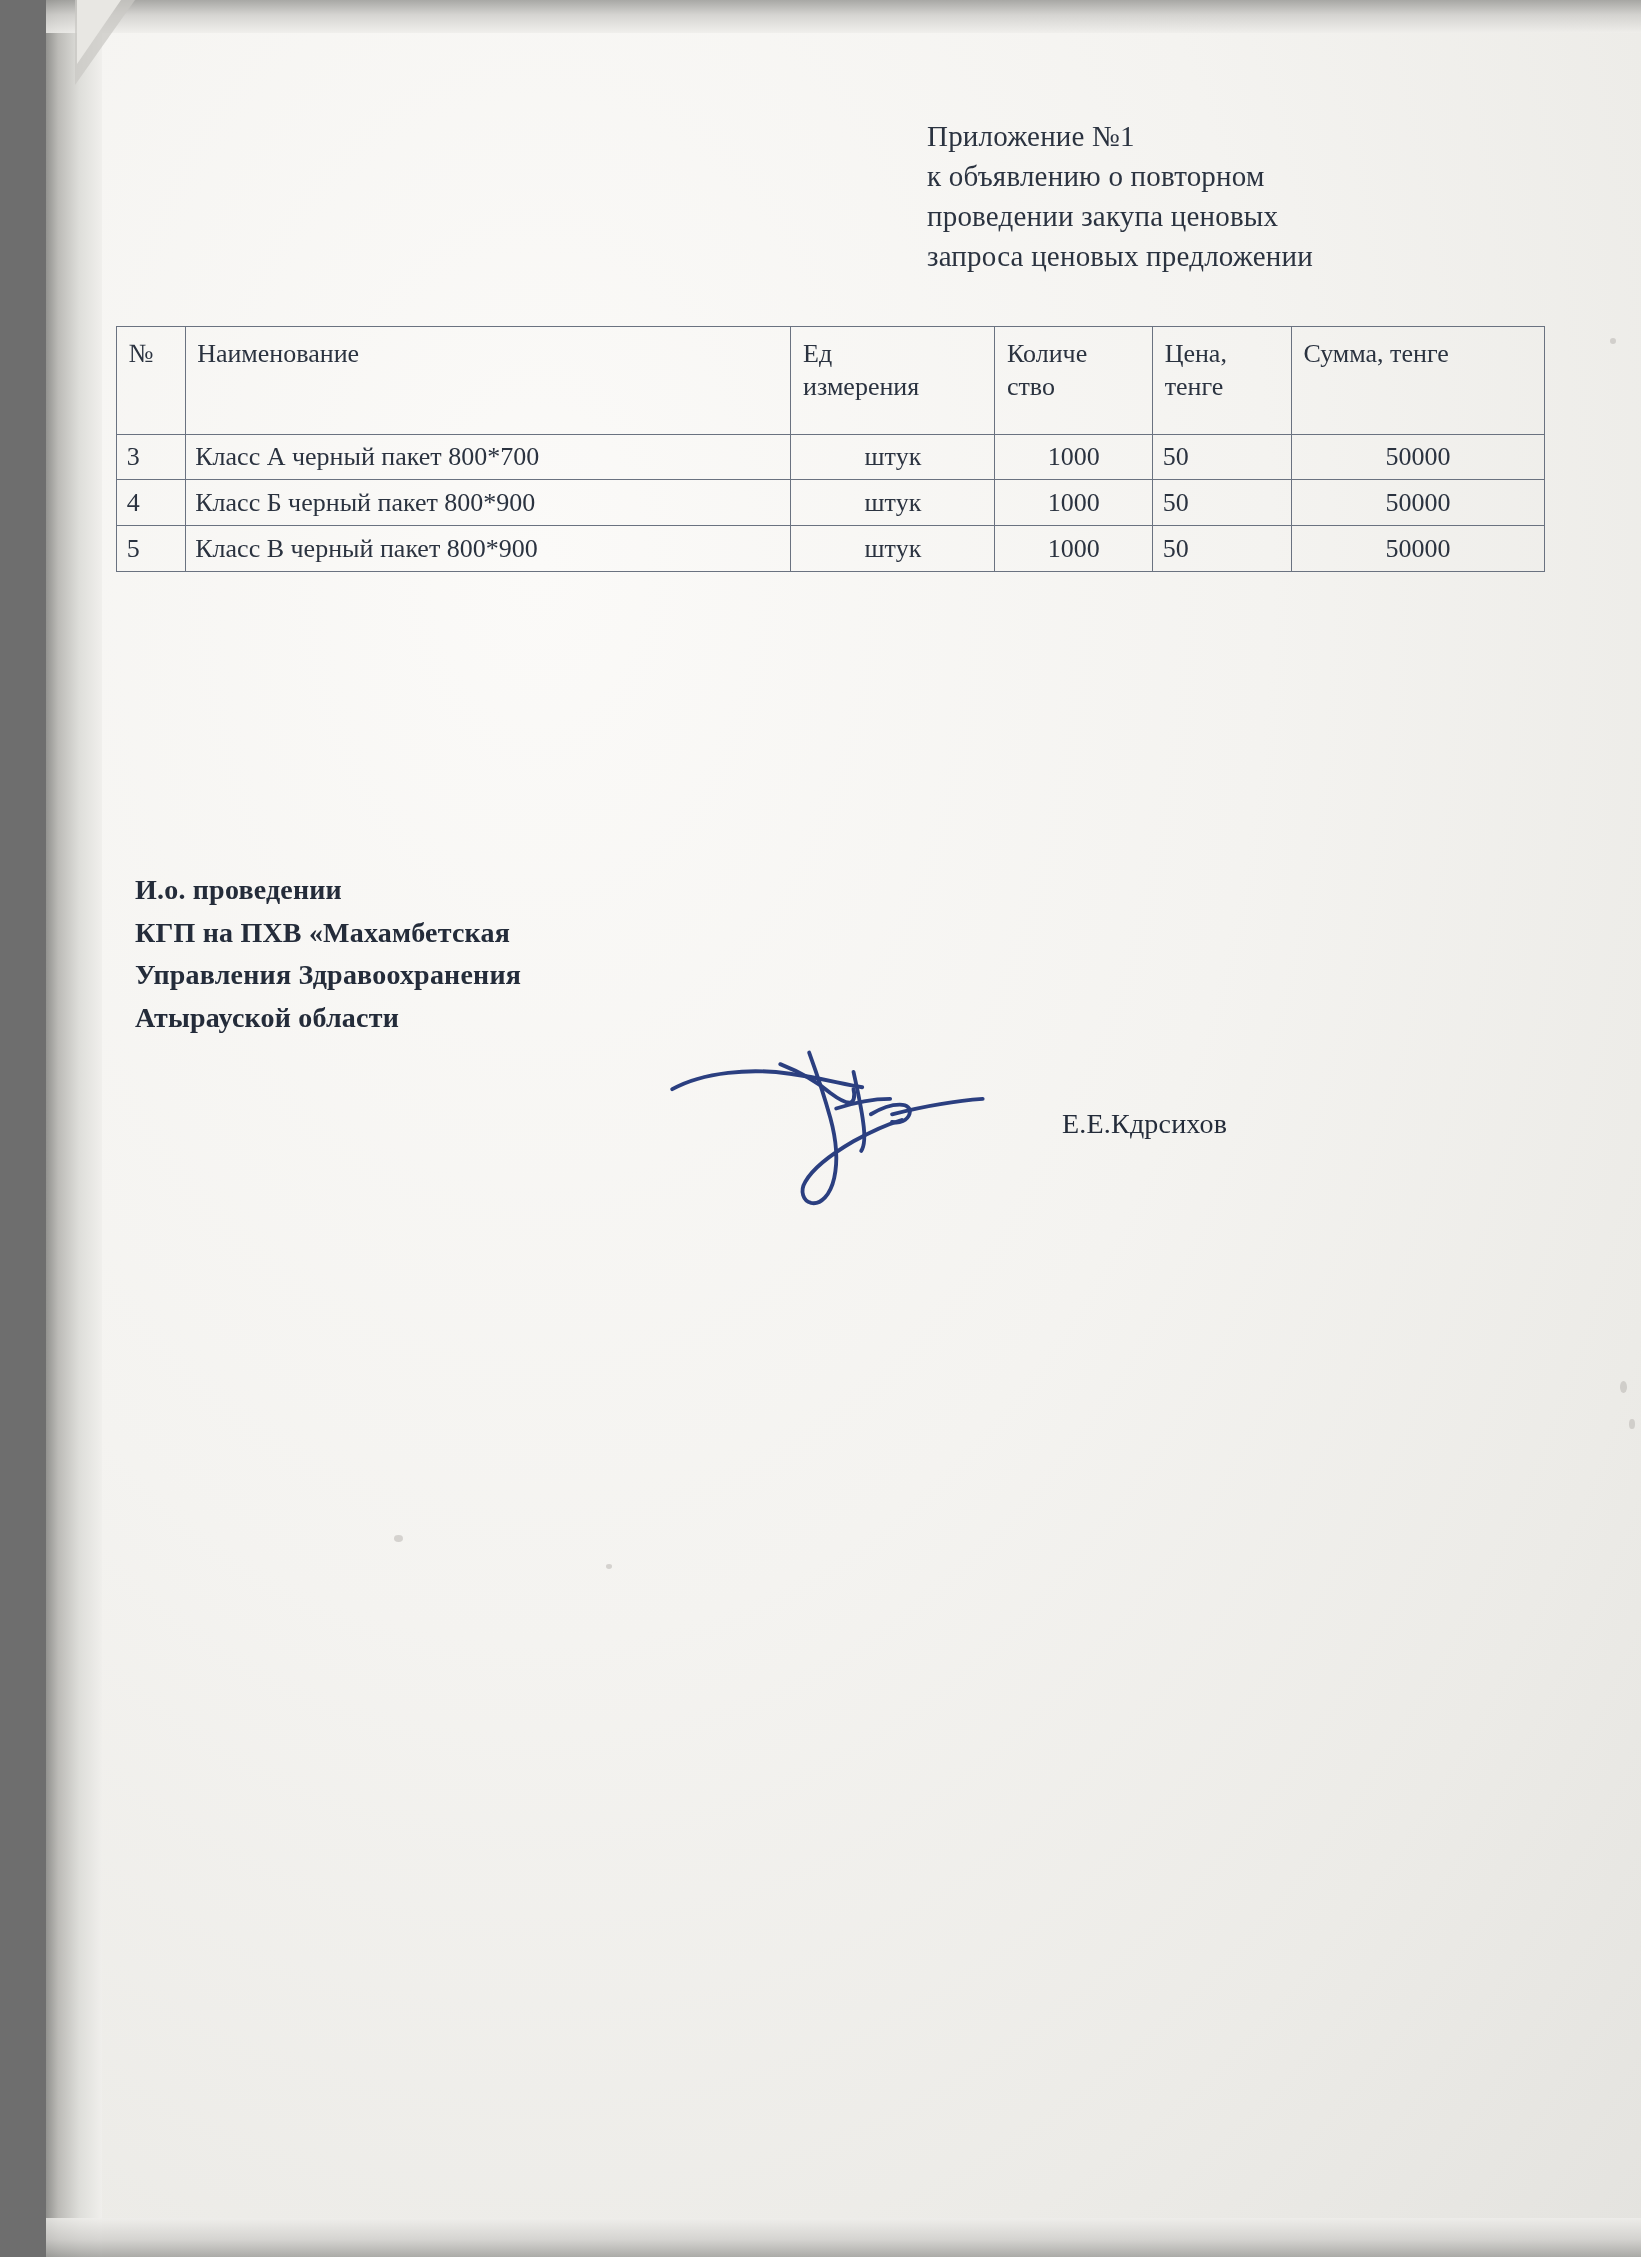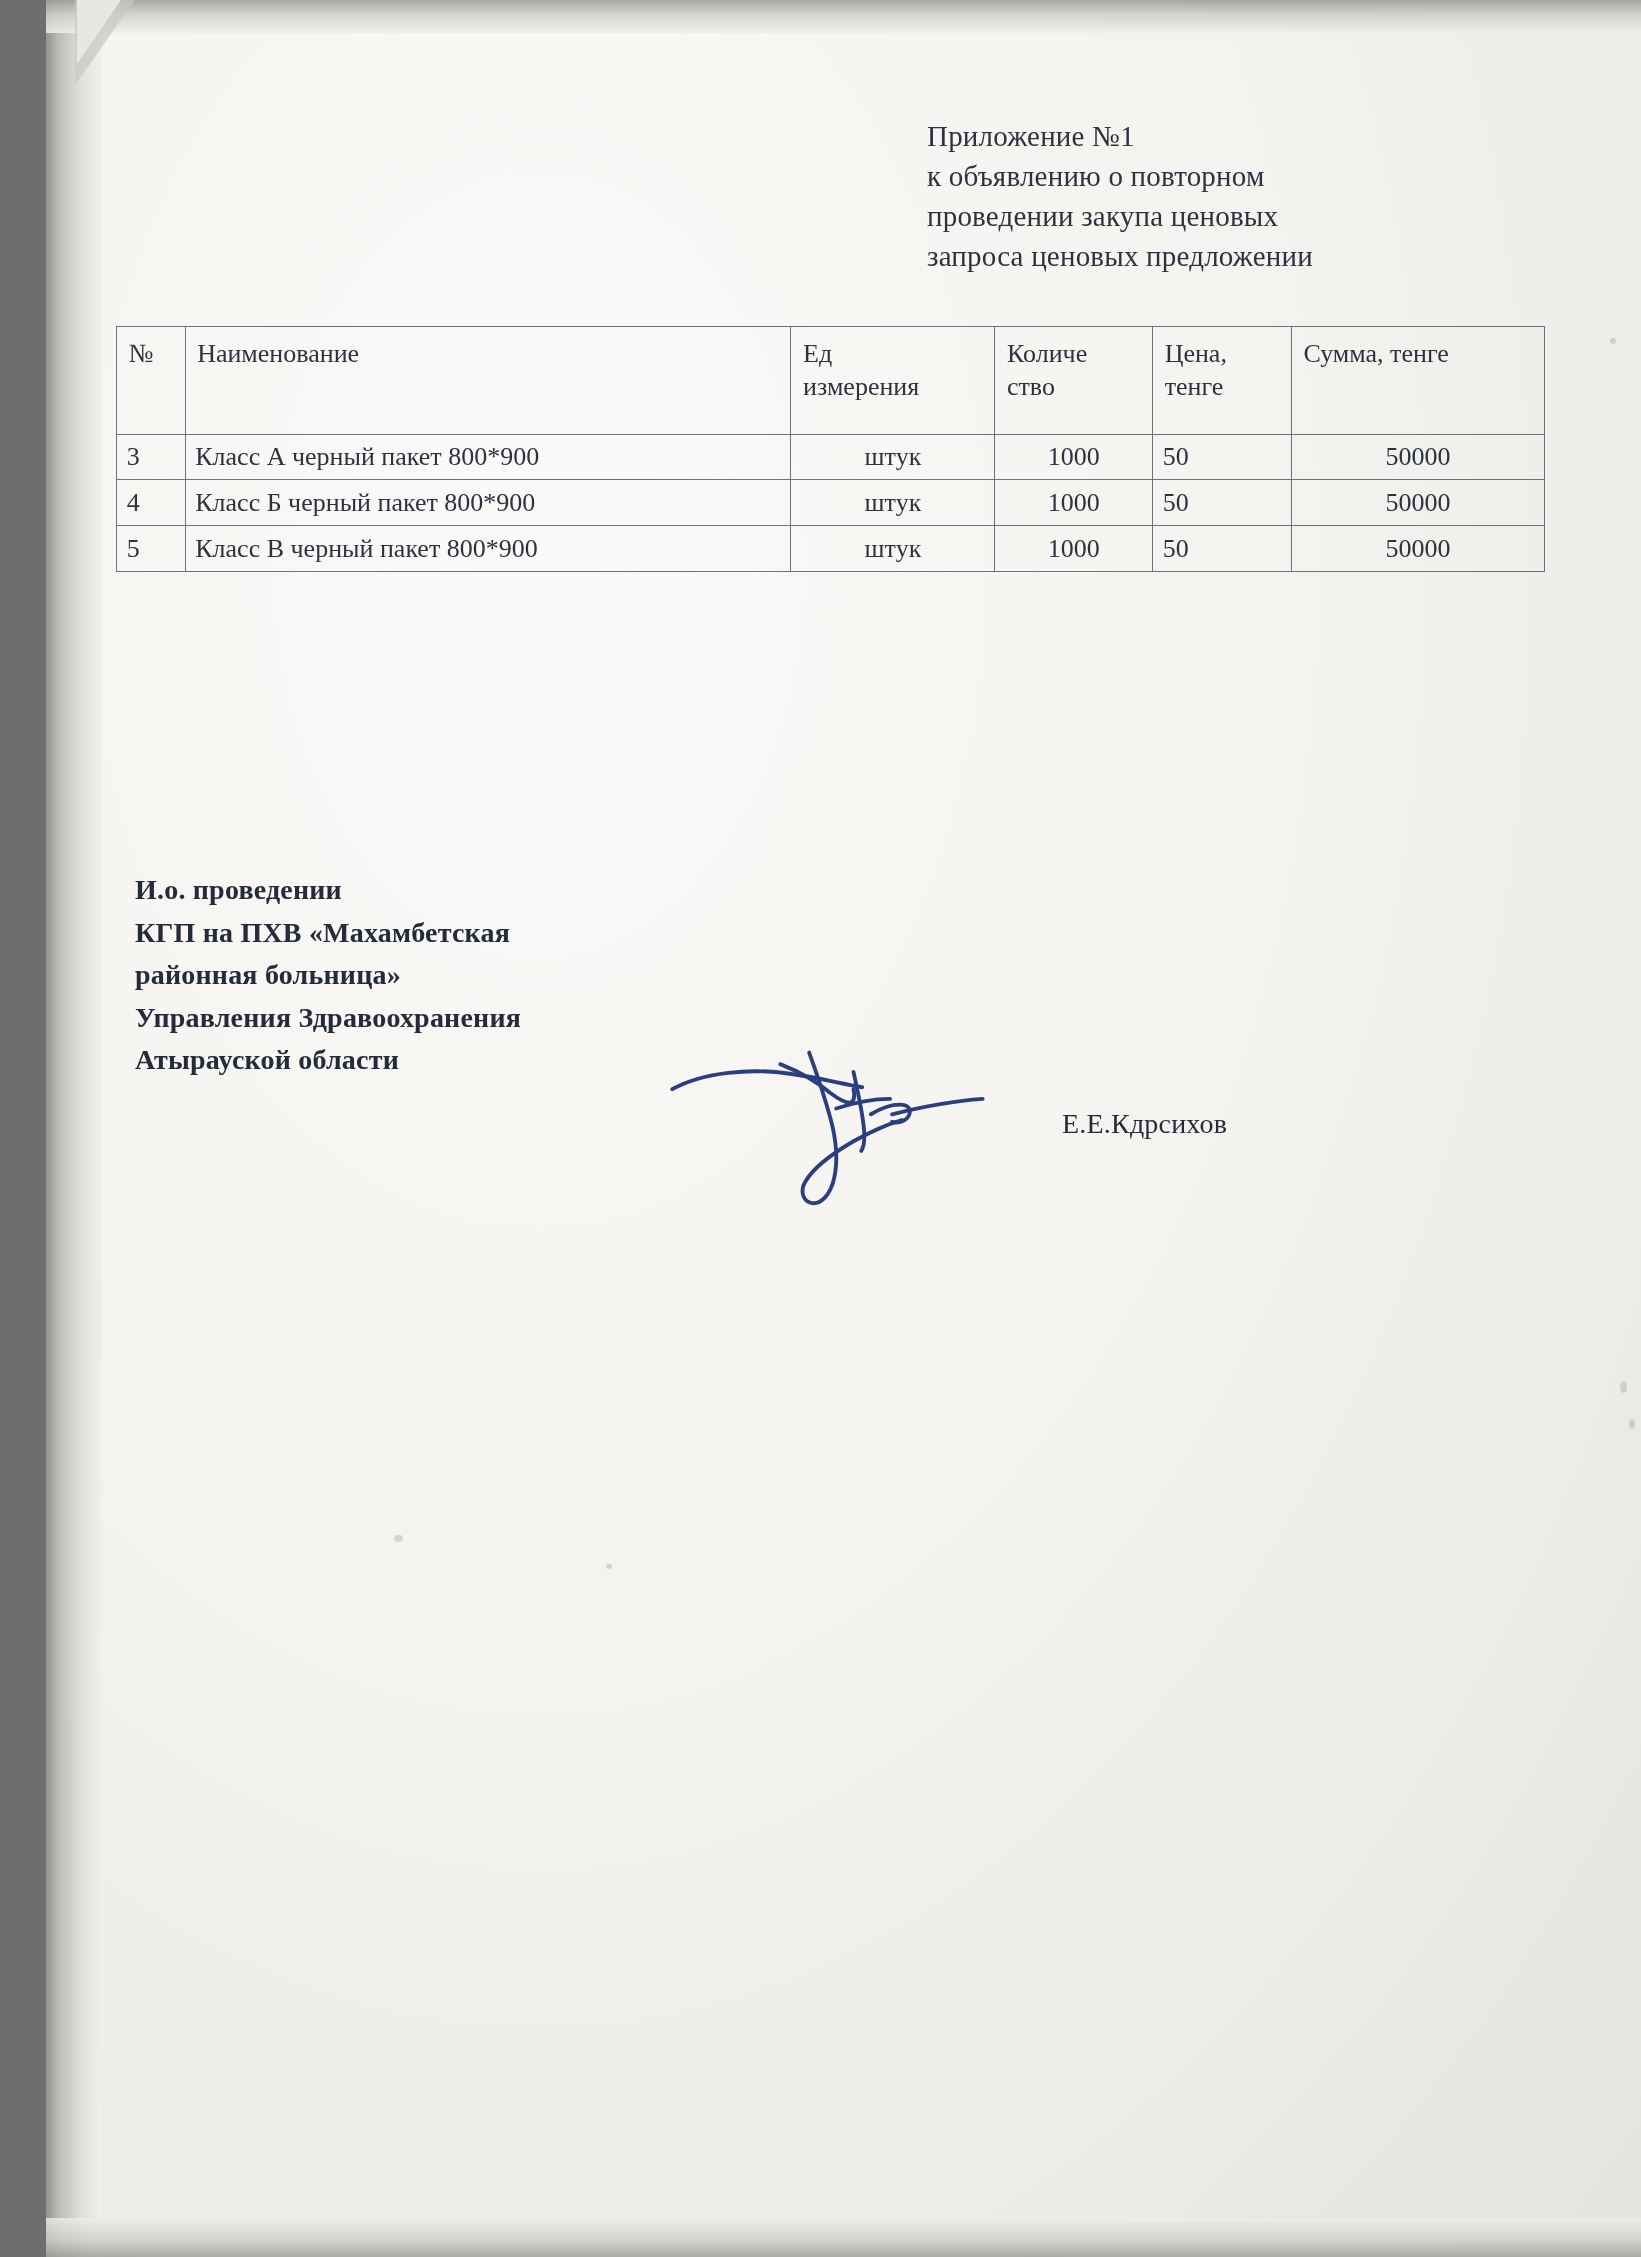--- a/index.html
+++ b/index.html
@@ -209,21 +209,21 @@
             <th class="col-price hdr-two-line">
               <span>Цена,</span>
               <span>тенге</span>
             </th>
             <th class="col-sum">Сумма, тенге</th>
           </tr>
         </thead>
         <tbody>
           <tr>
             <td class="col-num">3</td>
-            <td class="col-name">Класс А черный пакет 800*900</td>
+            <td class="col-name">Класс А черный пакет 800*700</td>
             <td class="col-unit">штук</td>
             <td class="col-qty">1000</td>
             <td class="col-price">50</td>
             <td class="col-sum">50000</td>
           </tr>
           <tr>
             <td class="col-num">4</td>
             <td class="col-name">Класс Б черный пакет 800*900</td>
             <td class="col-unit">штук</td>
             <td class="col-qty">1000</td>
@@ -238,21 +238,20 @@
             <td class="col-price">50</td>
             <td class="col-sum">50000</td>
           </tr>
         </tbody>
       </table>
     </div>
 
     <div class="sign-block">
       <div>И.о. проведении</div>
       <div>КГП на ПХВ «Махамбетская</div>
-      <div>районная больница»</div>
       <div>Управления Здравоохранения</div>
       <div>Атырауской области</div>
     </div>
 
     <svg class="signature-svg" viewBox="0 0 420 250">
       <g fill="none" stroke="#2b3f80" stroke-width="4" stroke-linecap="round" stroke-linejoin="round">
         <path d="M8,78 C40,60 90,56 130,62 C160,66 182,72 205,76"></path>
         <path d="M120,52 C140,60 158,70 172,82 C180,88 186,92 192,92 C196,92 198,86 196,78"></path>
         <path d="M150,40 C158,62 166,86 172,108 C178,130 180,152 176,170 C172,188 162,198 152,196 C144,194 140,184 146,174 C154,160 172,146 196,132 C214,122 232,114 246,110"></path>
         <path d="M196,60 C200,78 204,96 206,112 C208,126 208,136 204,142"></path>

